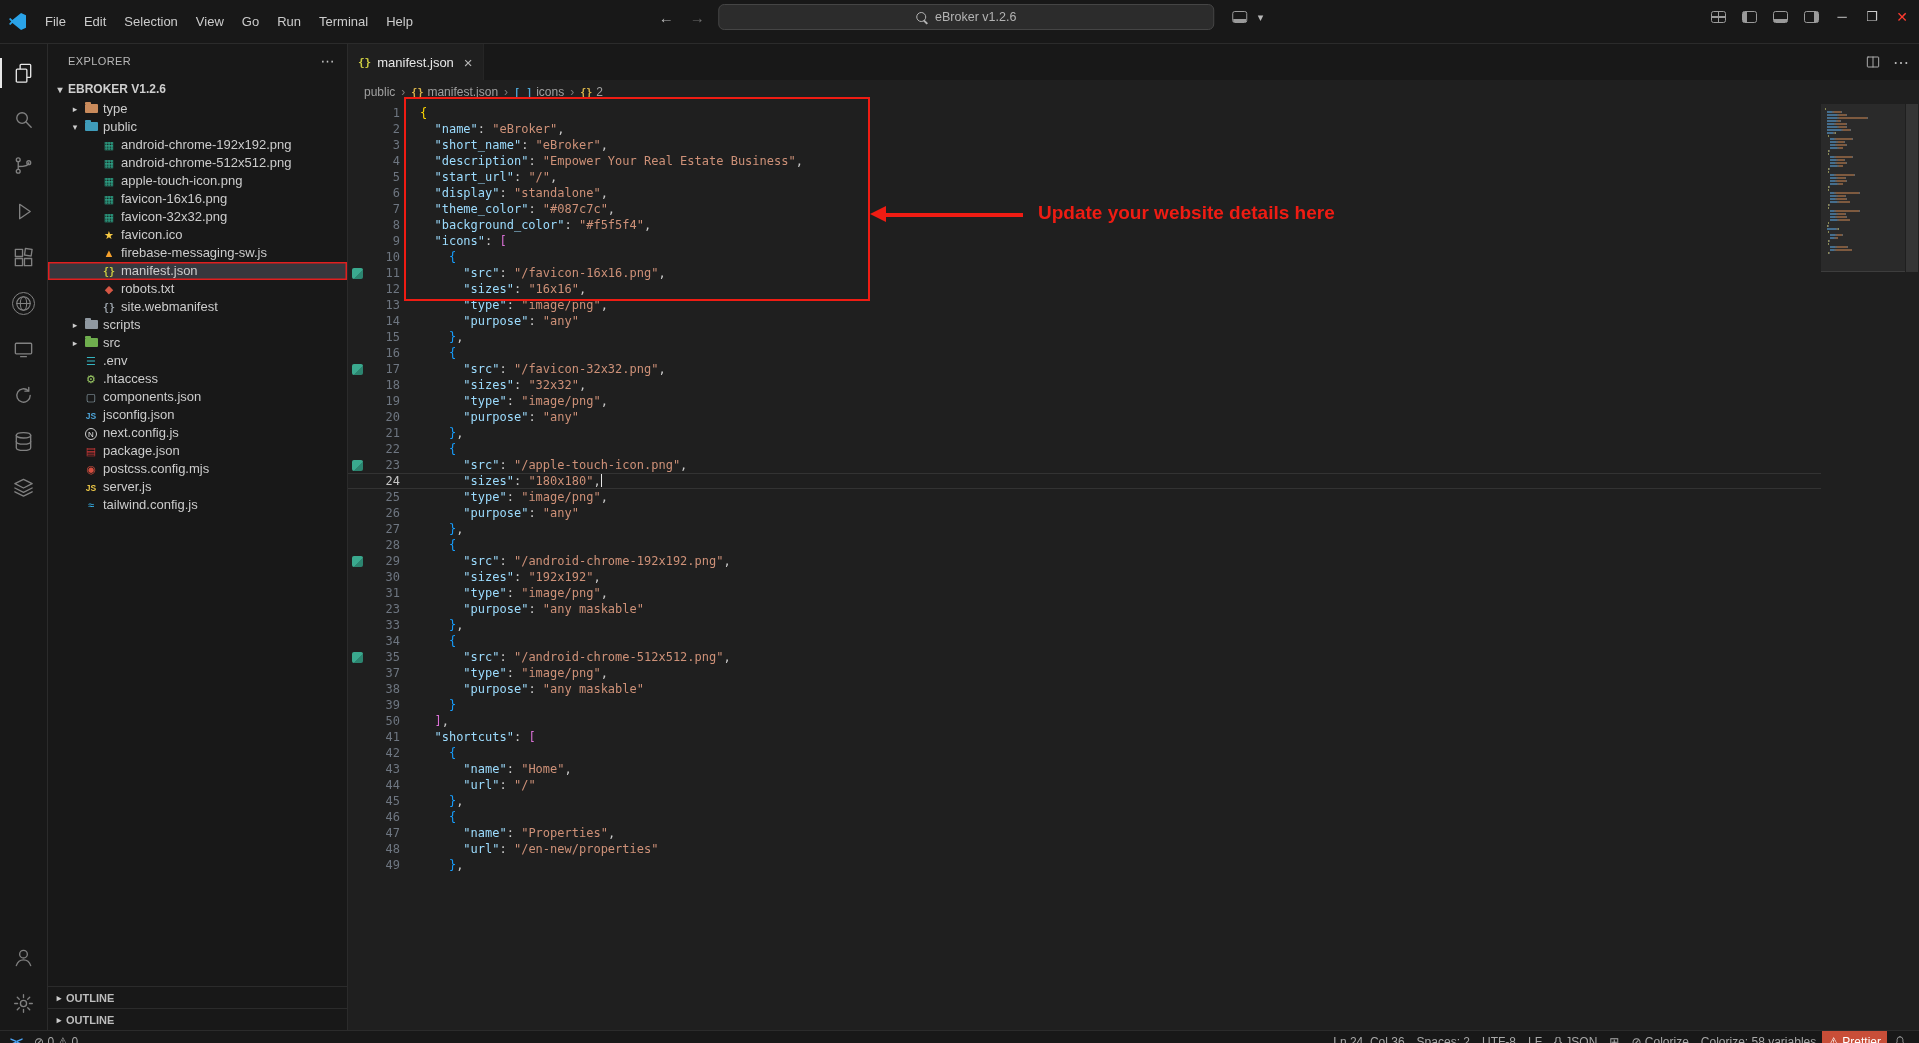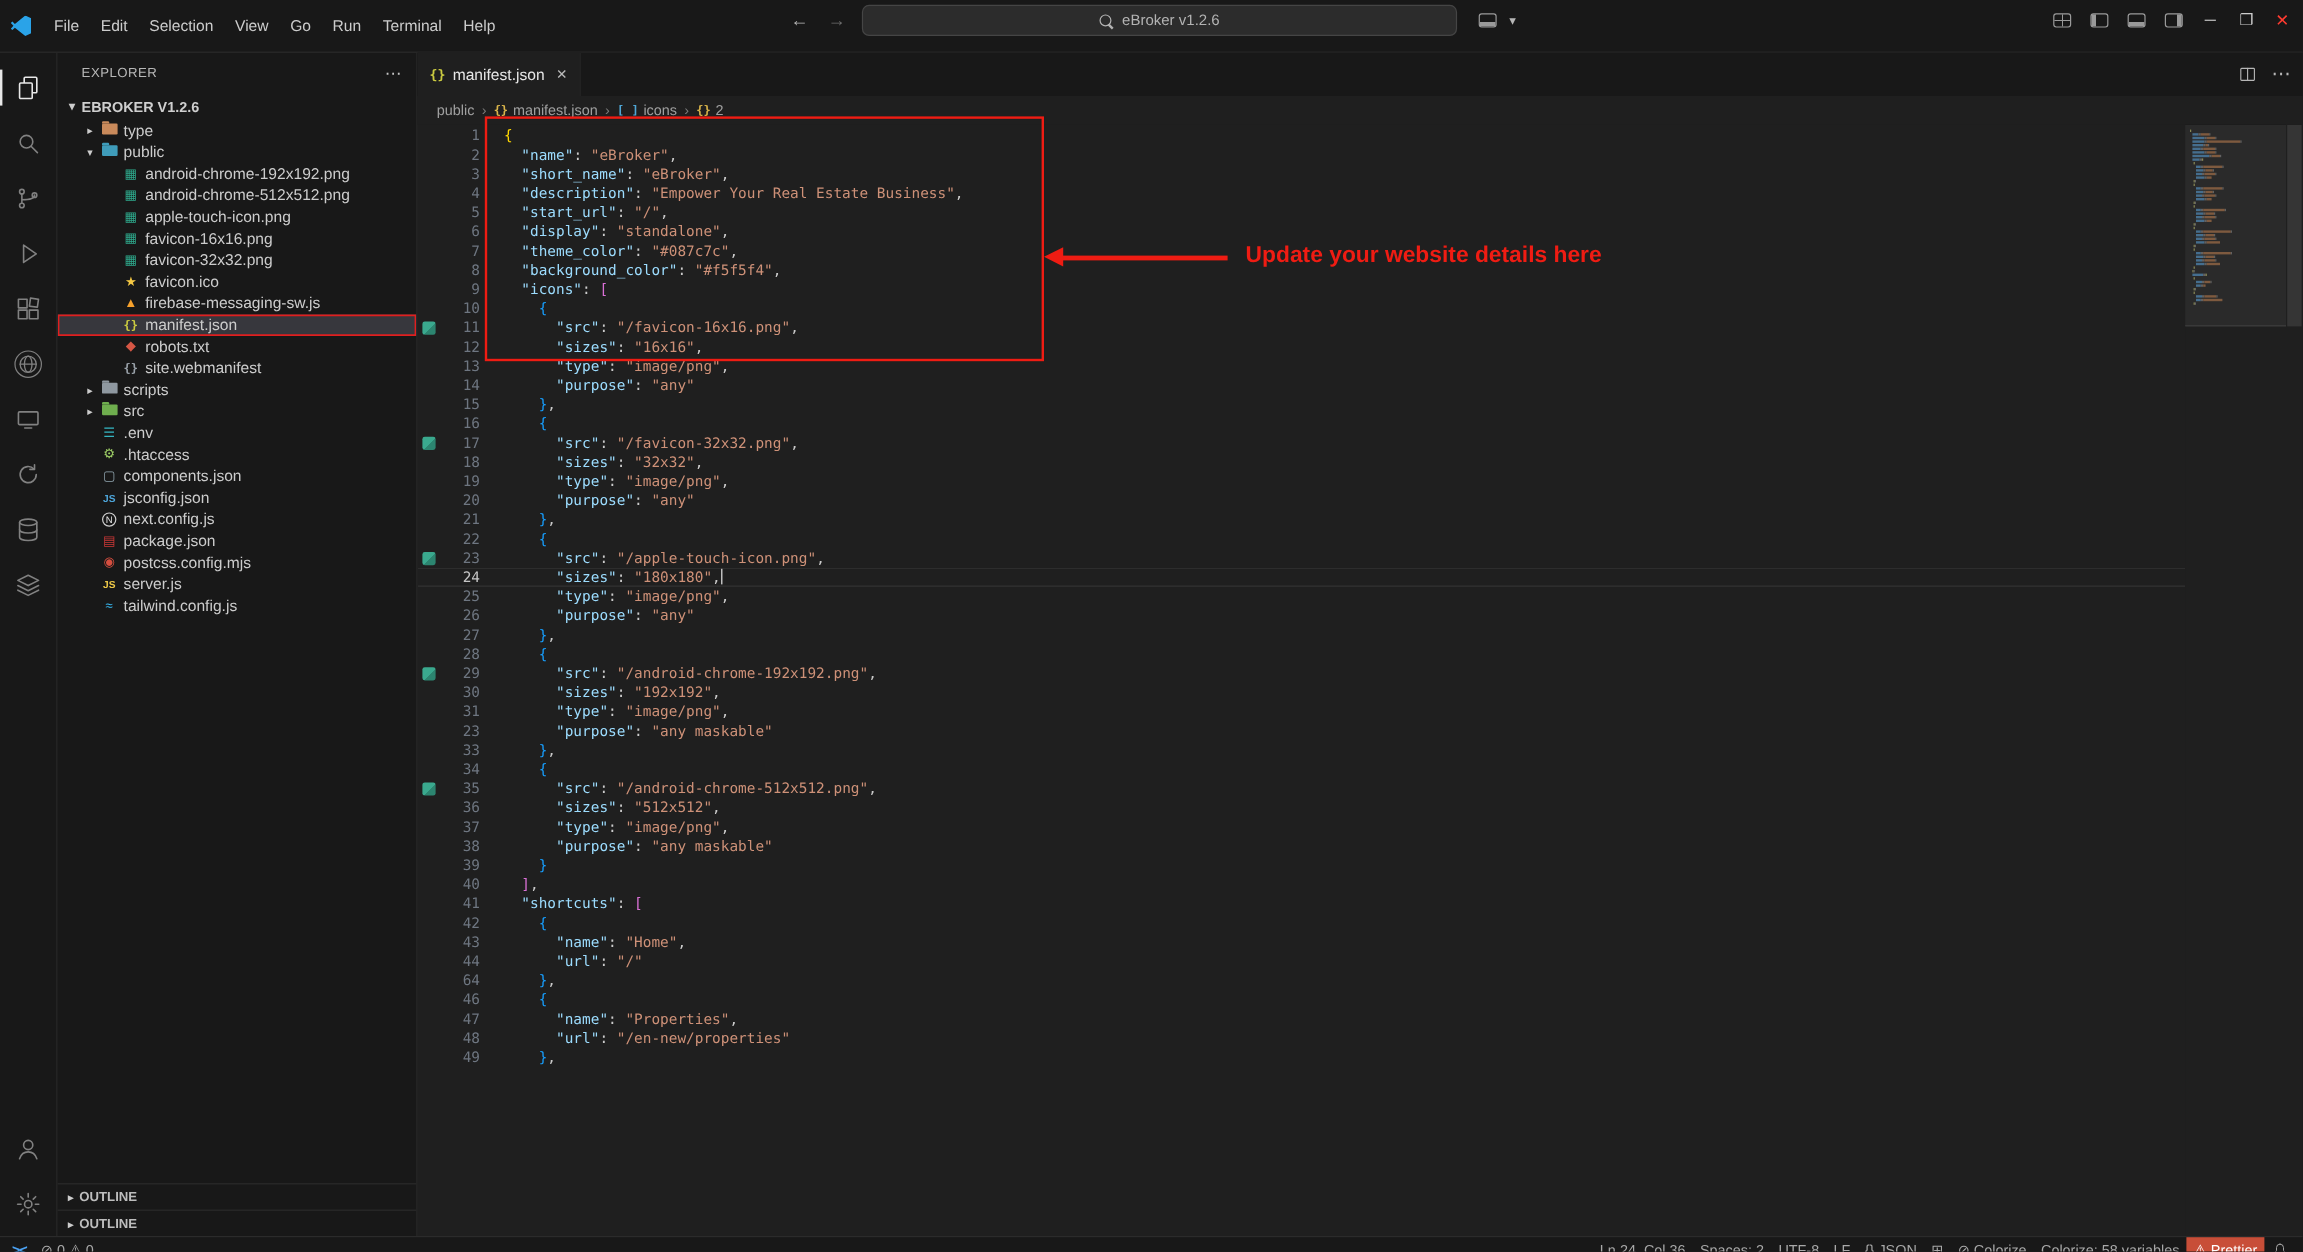--- a/index.html
+++ b/index.html
@@ -652,41 +652,36 @@
           </div>
           <div class="crow">
             <span class="deco">
               <span class="deco-img"></span>
             </span>
             <span class="lnum">35</span>
             <span class="ltext"><span class="tok-w">      </span><span class="tok-k">"src"</span><span class="tok-p">: </span><span class="tok-s">"/android-chrome-512x512.png"</span><span class="tok-p">,</span></span>
           </div>
           <div class="crow">
             <span class="deco"></span>
-            <span class="lnum">36</span>
-            <span class="ltext"><span class="tok-w">      </span><span class="tok-k">"sizes"</span><span class="tok-p">: </span><span class="tok-s">"512x512"</span><span class="tok-p">,</span></span>
-          </div>
-          <div class="crow">
-            <span class="deco"></span>
             <span class="lnum">37</span>
             <span class="ltext"><span class="tok-w">      </span><span class="tok-k">"type"</span><span class="tok-p">: </span><span class="tok-s">"image/png"</span><span class="tok-p">,</span></span>
           </div>
           <div class="crow">
             <span class="deco"></span>
             <span class="lnum">38</span>
             <span class="ltext"><span class="tok-w">      </span><span class="tok-k">"purpose"</span><span class="tok-p">: </span><span class="tok-s">"any maskable"</span></span>
           </div>
           <div class="crow">
             <span class="deco"></span>
             <span class="lnum">39</span>
             <span class="ltext"><span class="tok-w">    </span><span class="tok-b3">}</span></span>
           </div>
           <div class="crow">
             <span class="deco"></span>
-            <span class="lnum">40</span>
+            <span class="lnum">50</span>
             <span class="ltext"><span class="tok-w">  </span><span class="tok-b2">]</span><span class="tok-p">,</span></span>
           </div>
           <div class="crow">
             <span class="deco"></span>
             <span class="lnum">41</span>
             <span class="ltext"><span class="tok-w">  </span><span class="tok-k">"shortcuts"</span><span class="tok-p">: </span><span class="tok-b2">[</span></span>
           </div>
           <div class="crow">
             <span class="deco"></span>
             <span class="lnum">42</span>
@@ -697,21 +692,21 @@
             <span class="lnum">43</span>
             <span class="ltext"><span class="tok-w">      </span><span class="tok-k">"name"</span><span class="tok-p">: </span><span class="tok-s">"Home"</span><span class="tok-p">,</span></span>
           </div>
           <div class="crow">
             <span class="deco"></span>
             <span class="lnum">44</span>
             <span class="ltext"><span class="tok-w">      </span><span class="tok-k">"url"</span><span class="tok-p">: </span><span class="tok-s">"/"</span></span>
           </div>
           <div class="crow">
             <span class="deco"></span>
-            <span class="lnum">64</span>
+            <span class="lnum">45</span>
             <span class="ltext"><span class="tok-w">    </span><span class="tok-b3">}</span><span class="tok-p">,</span></span>
           </div>
           <div class="crow">
             <span class="deco"></span>
             <span class="lnum">46</span>
             <span class="ltext"><span class="tok-w">    </span><span class="tok-b3">{</span></span>
           </div>
           <div class="crow">
             <span class="deco"></span>
             <span class="lnum">47</span>

